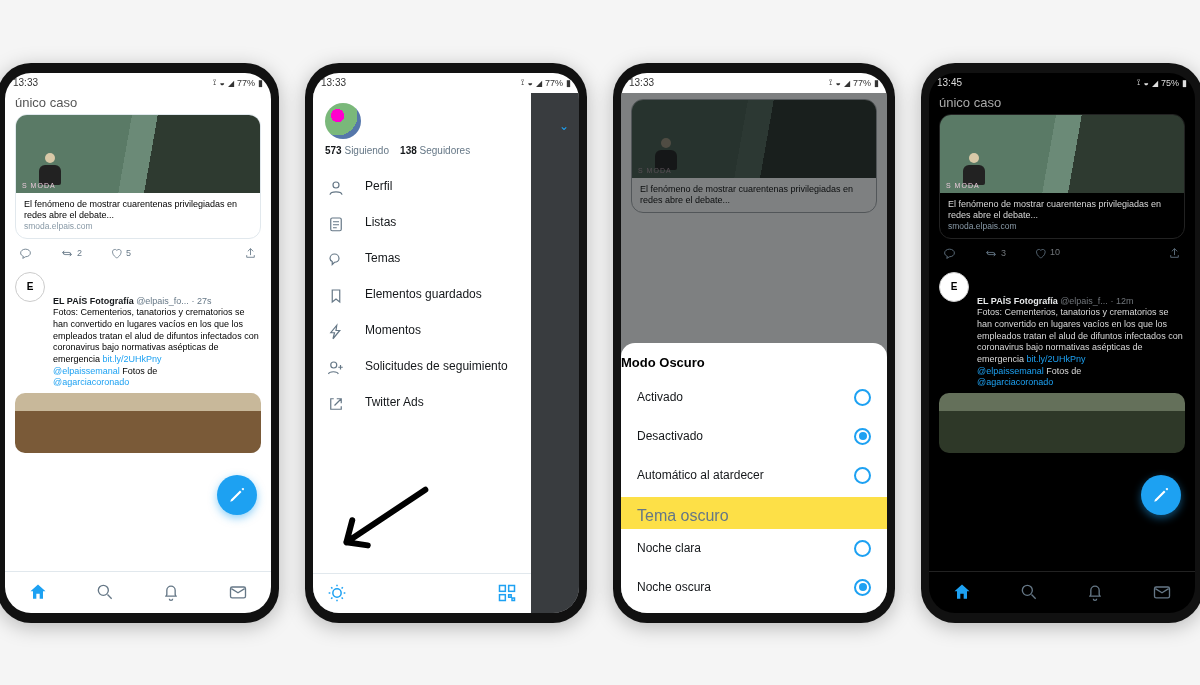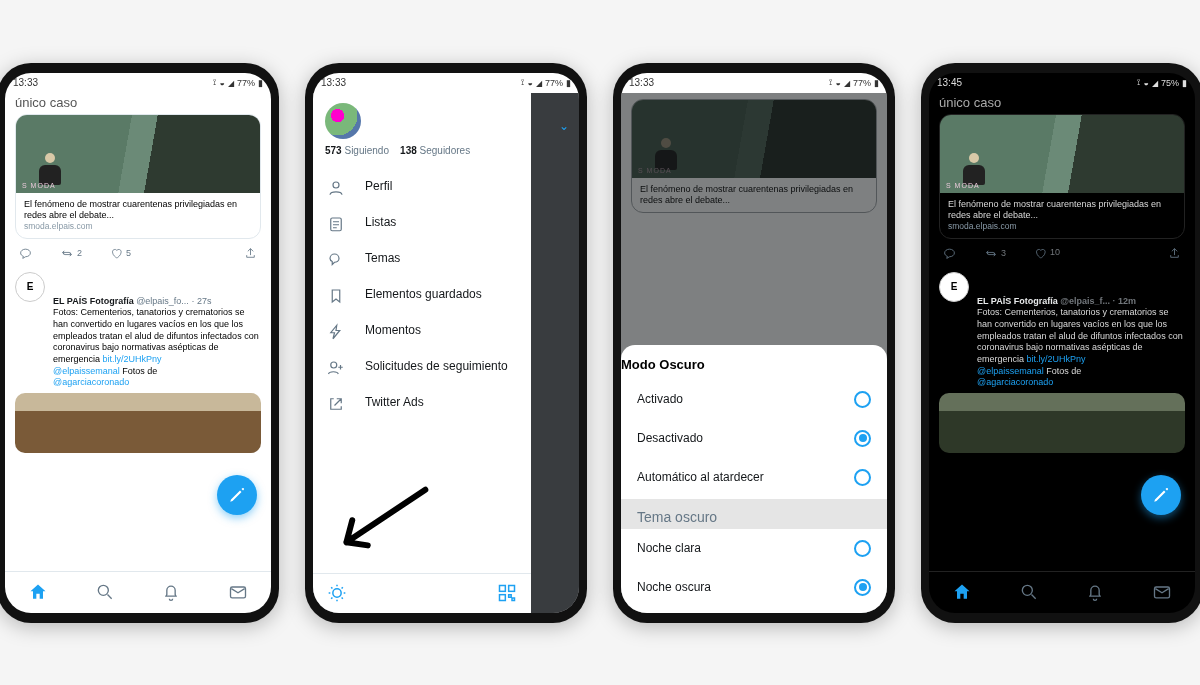--- a/index.html
+++ b/index.html
@@ -66,31 +66,31 @@
   .mi .ic{width:18px;height:18px;}
   .drawer-bottom{height:40px;border-top:1px solid var(--light-divider);display:flex;align-items:center;justify-content:space-between;padding:0 14px;}
   .chev{position:absolute;right:10px;top:26px;color:var(--twitter-blue);font-size:12px;}
   
   .arrow-ann{position:absolute;left:30px;bottom:30px;transform:rotate(30deg);}
   
   .sheet-dim{position:absolute;inset:0;background:rgba(20,23,26,.55);}
   .sheet{position:absolute;left:0;right:0;bottom:0;background:#fff;border-radius:14px 14px 0 0;padding:12px 0 6px;}
   .sheet-title{font-weight:700;font-size:13px;margin-bottom:8px;}
   .opt{display:flex;align-items:center;justify-content:space-between;padding:11px 16px;font-size:12px;color:#14171A;}
-  .sub{color:var(--gray-text);font-size:14px;padding:10px 16px 4px;background:#e5e5e5;margin-top:2px;}
+  .sub{color:var(--gray-text);font-size:16px;padding:10px 16px 4px;background:#fde047;margin-top:2px;}
   .radio{width:17px;height:17px;border-radius:50%;border:2px solid var(--twitter-blue);position:relative;}
   .radio.sel::after{content:"";position:absolute;inset:2.5px;border-radius:50%;background:var(--twitter-blue);}
   
   .p3-bg{filter:brightness(.7);}
   
   .dark .screen{background:#000;}
   .dark .crop-top{color:#aaa;}
   .dark .card-text{color:#D9D9D9;}
   .dark .tweet-body{color:#D9D9D9;}
-  .dark .tweet-head{color:#71767B;font-weight:bold;}
+  .dark .tweet-head{color:#71767B;}
 </style>
 </head>
 <body>
 
 <div class="row">
 
 <div class="phone">
   <div class="speaker"></div>
   <div class="screen">
     <div class="status-bar">

